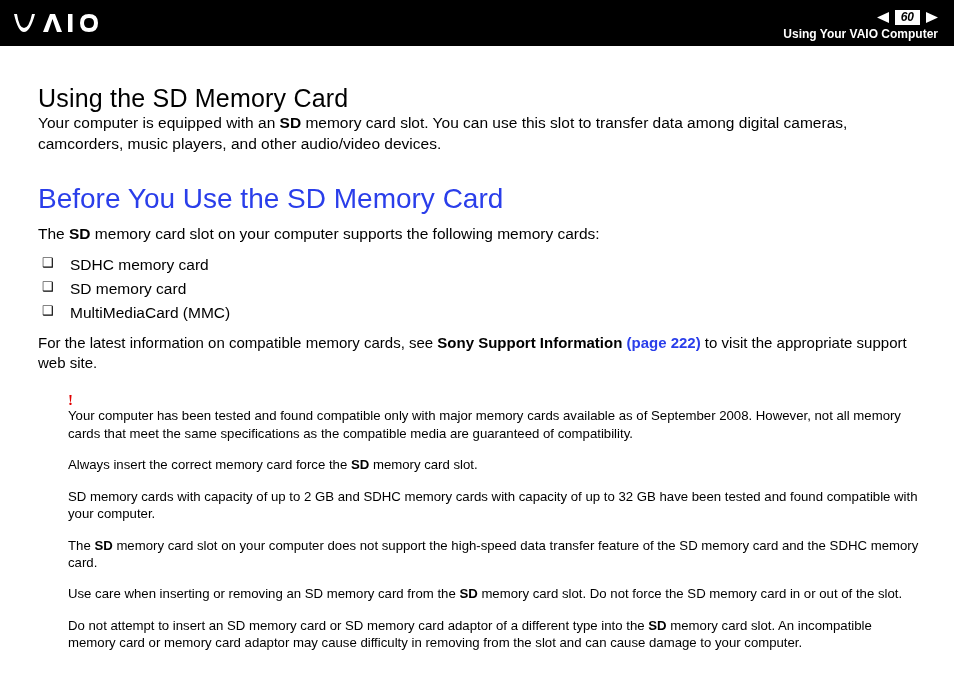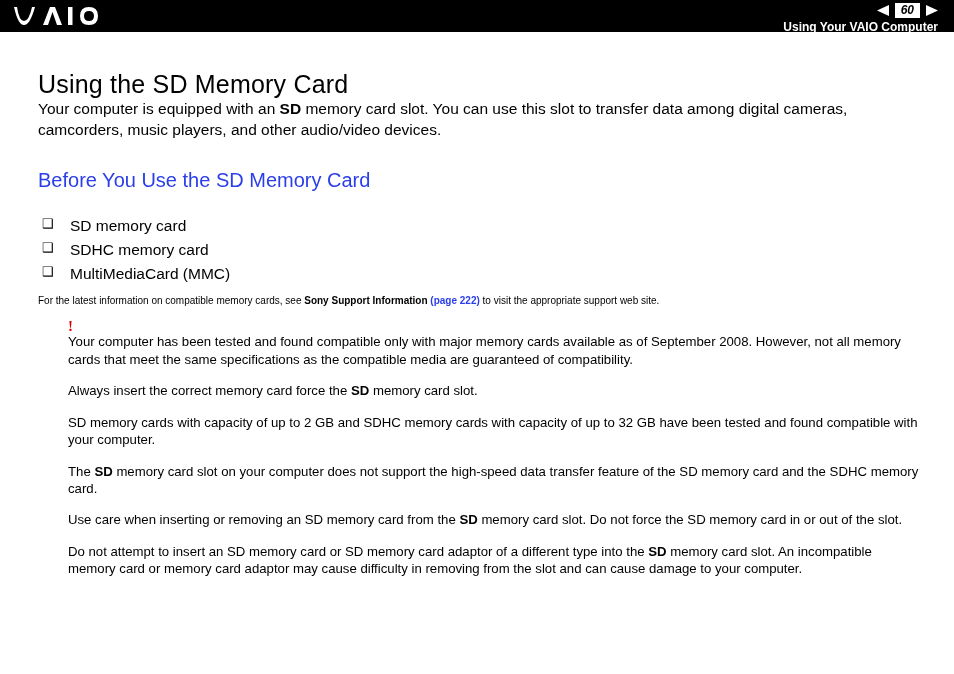--- a/index.html
+++ b/index.html
@@ -6,21 +6,21 @@
   body {
     width: 954px;
     height: 674px;
     font-family: Arial, Helvetica, sans-serif;
     background: #fff;
     overflow: hidden;
   }
   .header {
     background: #000;
     color: #fff;
-    height: 32px;
+    height: 46px;
     display: flex;
     align-items: center;
     justify-content: space-between;
     padding: 0 16px 0 14px;
   }
   .logo {
     display: flex;
     align-items: center;
     height: 42px;
   }
@@ -64,23 +64,23 @@
     margin-bottom: 0;
     letter-spacing: 0.2px;
   }
   .intro {
     font-size: 15.5px;
     line-height: 1.35;
     margin-bottom: 28px;
   }
   h2 {
     color: #2a3eea;
-    font-size: 20px;
+    font-size: 28px;
     font-weight: 400;
-    margin-bottom: 22px;
+    margin-bottom: 10px;
   }
   .supports {
     font-size: 15.5px;
     margin-bottom: 10px;
   }
   .bullets {
     list-style: none;
     margin: 0 0 8px 0;
     padding: 0;
   }
@@ -92,23 +92,23 @@
   }
   .bullets li::before {
     content: "❑";
     position: absolute;
     left: 4px;
     top: 0;
     font-size: 13px;
     color: #000;
   }
   .latest {
-    font-size: 10px;
+    font-size: 15px;
     line-height: 1.35;
-    margin-bottom: 12px;
+    margin-bottom: 20px;
   }
   .link-blue { color: #2a3eea; font-weight: bold; }
   .notes-block {
     padding-left: 30px;
   }
   .excl {
     color: #e10000;
     font-family: Georgia, 'Times New Roman', serif;
     font-weight: bold;
     font-size: 15px;
@@ -156,24 +156,27 @@
 
 <div class="content">
   <h1>Using the SD Memory Card</h1>
 
   <p class="intro">
     <span>Your computer is equipped with an </span><b>SD</b><span> memory card slot. You can use this slot to transfer data among digital cameras, camcorders, music players, and other audio/video devices.</span>
   </p>
 
   <h2>Before You Use the SD Memory Card</h2>
 
+  <p class="supports">
+    <span>The </span><b>SD</b><span> memory card slot on your computer supports the following memory cards:</span>
+  </p>
 
   <ul class="bullets">
+    <li>SDHC memory card</li>
     <li>SD memory card</li>
-    <li>SDHC memory card</li>
     <li>MultiMediaCard (MMC)</li>
   </ul>
 
   <p class="latest">
     <span>For the latest information on compatible memory cards, see </span><b>Sony Support Information </b><span class="link-blue">(page 222)</span><span> to visit the appropriate support web site.</span>
   </p>
 
   <div class="notes-block">
     <div class="excl">!</div>
     <p class="note">Your computer has been tested and found compatible only with major memory cards available as of September 2008. However, not all memory cards that meet the same specifications as the compatible media are guaranteed of compatibility.</p>

